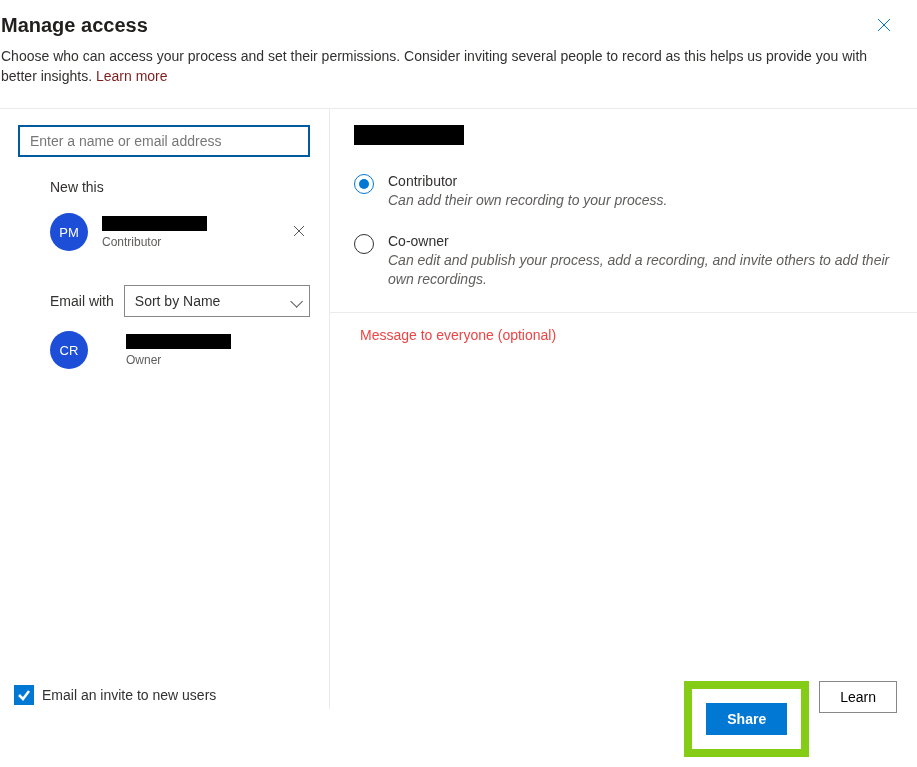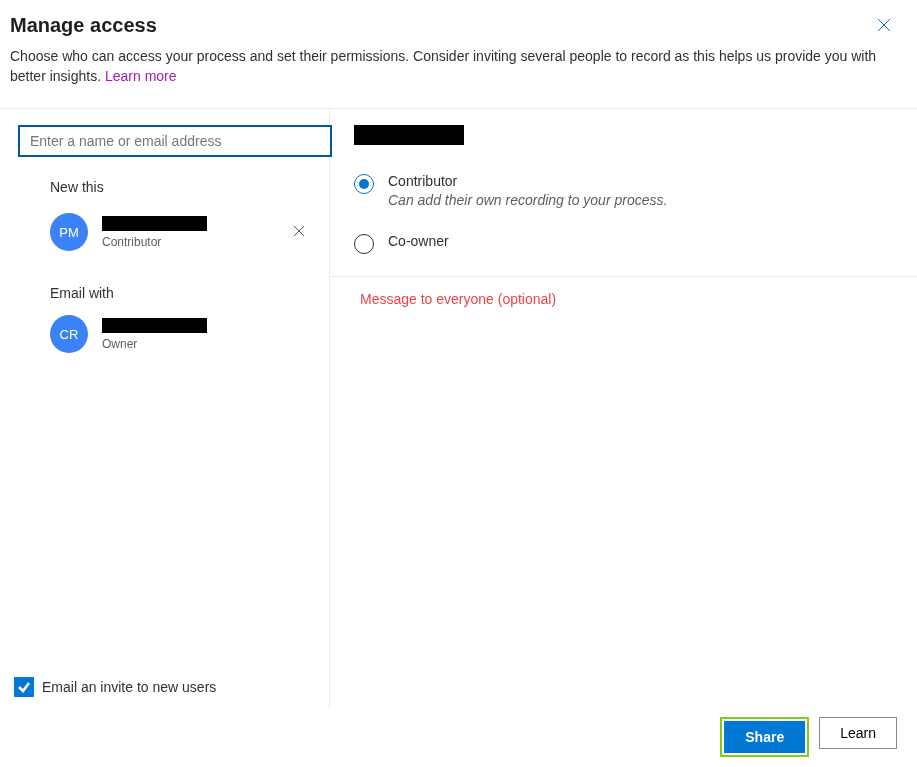--- a/index.html
+++ b/index.html
@@ -10,21 +10,21 @@
     body {
       font-family: "Segoe UI", -apple-system, BlinkMacSystemFont, sans-serif;
       font-size: 14px;
       color: #323130;
       background: #fff;
       width: 917px;
       height: 767px;
       position: relative;
     }
     .header {
-      padding: 14px 20px 12px 10px;
+      padding: 14px 20px 12px 1px;
       position: relative;
     }
     .title {
       font-size: 20px;
       font-weight: 600;
       color: #201f1e;
       margin-bottom: 10px;
     }
     .close-x {
       position: absolute;
@@ -36,42 +36,42 @@
       background: none;
       border: none;
       padding: 4px;
     }
     .description {
       font-size: 14px;
       color: #323130;
       line-height: 1.4;
     }
     .learn-more {
-      color: #a21caf;
+      color: #7f1d1d;
       text-decoration: none;
       cursor: pointer;
     }
     .divider-top {
       border-bottom: 1px solid #edebe9;
       margin-top: 10px;
     }
     .content {
       display: flex;
       height: 600px;
     }
     .left-panel {
       width: 330px;
       border-right: 1px solid #edebe9;
       padding: 16px 14px 10px 18px;
       position: relative;
       display: flex;
       flex-direction: column;
     }
     .search-input {
-      width: 314px;
+      width: 292px;
       height: 32px;
       border: 2px solid #005a9e;
       padding: 0 10px;
       font-size: 14px;
       color: #605e5c;
       outline: none;
     }
     .search-input::placeholder {
       color: #777;
     }
@@ -85,21 +85,21 @@
       display: flex;
       align-items: center;
       margin-top: 18px;
       margin-left: 32px;
       position: relative;
     }
     .avatar {
       width: 38px;
       height: 38px;
       border-radius: 50%;
-      background: #3b82f6;
+      background: #1d4ed8;
       color: #fff;
       display: flex;
       align-items: center;
       justify-content: center;
       font-size: 13px;
       font-weight: 400;
       flex-shrink: 0;
     }
     .user-info {
       margin-left: 14px;
@@ -157,24 +157,25 @@
       right: 10px;
       top: 13px;
       width: 8px;
       height: 8px;
       border-right: 1px solid #605e5c;
       border-bottom: 1px solid #605e5c;
       transform: rotate(45deg) translateY(-3px);
     }
     .user-row.shared {
       margin-top: 14px;
+      gap: 24px;
     }
     .email-invite-row {
       position: absolute;
-      bottom: 12px;
+      bottom: 4px;
       left: 14px;
       display: flex;
       align-items: center;
     }
     .checkbox {
       width: 20px;
       height: 20px;
       background: #0078d4;
       display: flex;
       align-items: center;
@@ -273,22 +274,22 @@
       align-items: center;
       justify-content: center;
     }
     .btn-primary {
       background: #0078d4;
       color: #fff;
       border-color: #0078d4;
       font-weight: 600;
     }
     .highlight-box {
-      border: 2px solid #84cc16;
-      padding: 2px;
+      border: 8px solid #84cc16;
+      padding: 14px;
       display: inline-flex;
     }
   </style>
 </head>
 <body>
 
 <div class="header">
   <div class="title">Manage access</div>
   <button class="close-x">
     <svg width="14" height="14" viewBox="0 0 14 14">
@@ -317,20 +318,23 @@
       <button class="remove-x">
         <svg width="12" height="12" viewBox="0 0 12 12">
             <line x1="1" y1="1" x2="11" y2="11" stroke="#555" stroke-width="1"></line>
             <line x1="11" y1="1" x2="1" y2="11" stroke="#555" stroke-width="1"></line>
           </svg>
       </button>
     </div>
 
     <div class="shared-with-row">
       <span class="shared-with-label">Email with</span>
+      <div class="sort-select">
+        <span>Sort by Name</span>
+      </div>
     </div>
 
     <div class="user-row shared">
       <div class="avatar">CR</div>
       <div class="user-info">
         <div class="user-name-redacted wide"></div>
         <div class="user-role">Owner</div>
       </div>
     </div>
 
@@ -352,20 +356,21 @@
       <div class="radio-content">
         <div class="radio-title">Contributor</div>
         <div class="radio-desc">Can add their own recording to your process.</div>
       </div>
     </div>
 
     <div class="radio-row">
       <div class="radio"></div>
       <div class="radio-content">
         <div class="radio-title">Co-owner</div>
+        <div class="radio-desc">Can edit and publish your process, add a recording, and invite others to add their own recordings.</div>
       </div>
     </div>
 
     <div class="message-section">
       <span class="message-placeholder">Message to everyone (optional)</span>
     </div>
   </div>
 </div>
 
 <div class="footer">

